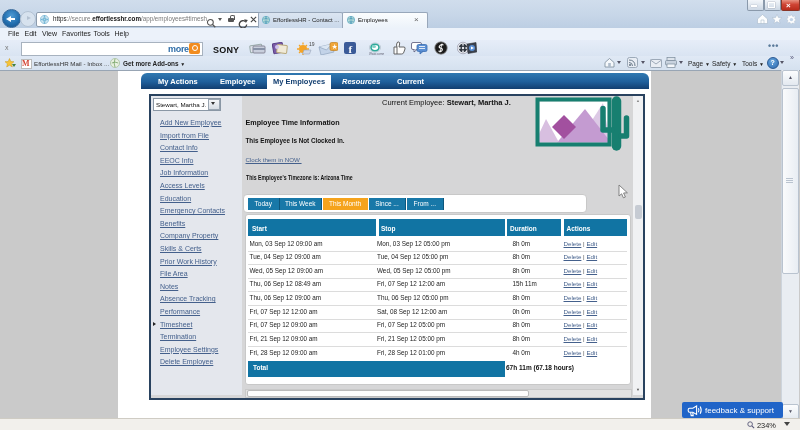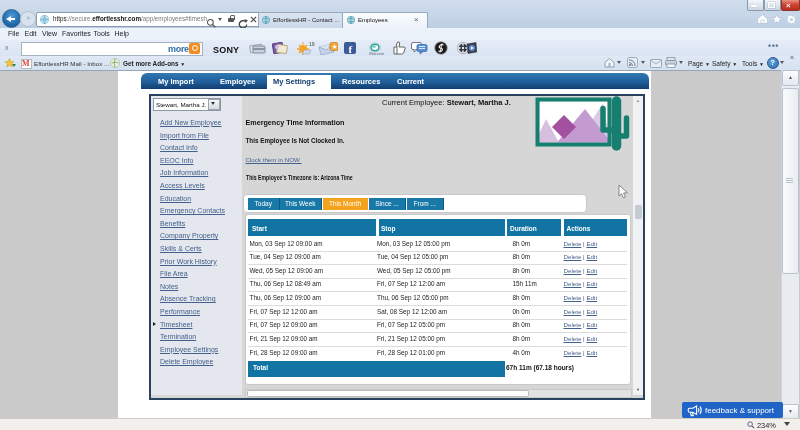--- a/index.html
+++ b/index.html
@@ -199,25 +199,25 @@
   <div class="abs" style="left:712px;top:59.5px;font-size:6.5px;color:#222;">Safety&nbsp;<span style="font-size:5px;">▼</span></div>
   <div class="abs" style="left:742px;top:59.5px;font-size:6.5px;color:#222;">Tools&nbsp;<span style="font-size:5px;">▼</span></div>
   <div class="abs" style="left:767px;top:57px;width:10px;height:10px;border-radius:50%;background:radial-gradient(circle at 40% 35%,#6aa9e0,#2a67ad);border:0.5px solid #2a5a94;"></div>
   <div class="abs" style="left:770.5px;top:58.5px;color:#fff;font-size:7px;font-weight:bold;">?</div>
   <div class="abs" style="left:780px;top:61px;width:0;height:0;border-left:2.5px solid transparent;border-right:2.5px solid transparent;border-top:3.5px solid #556;"></div>
   <div class="abs" style="left:790px;top:54px;font-size:7px;color:#557;">»</div>
 
   <div class="abs" style="left:118px;top:71px;width:533px;height:347px;background:#ffffff;"></div>
 
   <div class="abs" style="left:141px;top:73px;width:508px;height:15.5px;background:linear-gradient(180deg,#3079b1 0%,#1f5f9b 55%,#123e70 100%);border-radius:6px 6px 0 0;"></div>
-  <div class="abs" style="left:158px;top:77px;font-size:7.5px;font-weight:bold;color:#fff;">My Import</div>
+  <div class="abs" style="left:158px;top:77px;font-size:7.5px;font-weight:bold;color:#fff;">My Actions</div>
   <div class="abs" style="left:220px;top:77px;font-size:7.5px;font-weight:bold;color:#fff;">Employee</div>
   <div class="abs" style="left:267px;top:74.5px;width:64px;height:14px;background:#fff;"></div>
-  <div class="abs" style="left:273px;top:77px;font-size:7.5px;font-weight:bold;color:#123e70;">My Settings</div>
-  <div class="abs" style="left:342px;top:77px;font-size:7.5px;font-weight:bold;color:#fff;">Resources</div>
+  <div class="abs" style="left:273px;top:77px;font-size:7.5px;font-weight:bold;color:#123e70;">My Employees</div>
+  <div class="abs" style="left:342px;top:77px;font-size:7.5px;font-weight:bold;color:#fff;font-style:italic;">Resources</div>
   <div class="abs" style="left:397px;top:77px;font-size:7.5px;font-weight:bold;color:#fff;">Current</div>
 
   <div class="abs" style="left:149px;top:93.5px;width:492px;height:302px;background:#d6d6d7;border:2px solid #29425f;"></div>
 
   <div class="abs" style="left:151px;top:95.5px;width:91px;height:299px;background:#e4e7ed;"></div>
 
   <div class="abs" style="left:153px;top:97.5px;width:66px;height:11px;background:#fff;border:1px solid #8a97a5;"></div>
   <div class="abs" style="left:156px;top:100.5px;font-size:6.2px;color:#111;">Stewart, Martha J.</div>
   <div class="abs" style="left:208px;top:98.5px;width:10px;height:9px;background:linear-gradient(#f5f6f8,#d8dde4);border:1px solid #9aa5b1;"></div>
   <div class="abs" style="left:210.5px;top:102px;width:0;height:0;border-left:2.5px solid transparent;border-right:2.5px solid transparent;border-top:3.5px solid #333;"></div>
@@ -240,21 +240,21 @@
       <div class="abs" style="left:160px;top:295.3px;font-size:7px;color:#44608c;text-decoration:underline;white-space:nowrap;">Absence Tracking</div>
       <div class="abs" style="left:160px;top:307.9px;font-size:7px;color:#44608c;text-decoration:underline;white-space:nowrap;">Performance</div>
       <div class="abs" style="left:153px;top:322px;width:0;height:0;border-top:2.5px solid transparent;border-bottom:2.5px solid transparent;border-left:3.5px solid #222;"></div>
       <div class="abs" style="left:160px;top:320.5px;font-size:7px;color:#44608c;text-decoration:underline;white-space:nowrap;">Timesheet</div>
       <div class="abs" style="left:160px;top:333.1px;font-size:7px;color:#44608c;text-decoration:underline;white-space:nowrap;">Termination</div>
       <div class="abs" style="left:160px;top:345.7px;font-size:7px;color:#44608c;text-decoration:underline;white-space:nowrap;">Employee Settings</div>
       <div class="abs" style="left:160px;top:358.3px;font-size:7px;color:#44608c;text-decoration:underline;white-space:nowrap;">Delete Employee</div>
     </div>
 
   <div class="abs" style="left:382px;top:98px;font-size:7.5px;color:#111;white-space:nowrap;">Current Employee: <b>Stewart, Martha J.</b></div>
-  <div class="abs" style="left:245.5px;top:118.2px;font-size:7.2px;font-weight:bold;color:#111;">Emergency Time Information</div>
+  <div class="abs" style="left:245.5px;top:118.2px;font-size:7.2px;font-weight:bold;color:#111;">Employee Time Information</div>
   <div class="abs" style="left:245.5px;top:137.2px;font-size:6.3px;font-weight:bold;color:#111;">This Employee Is Not Clocked In.</div>
   <div class="abs" style="left:245.5px;top:156px;font-size:6.2px;color:#44608c;text-decoration:underline;">Clock them in NOW&nbsp;</div>
   <div class="abs" style="left:245.5px;top:174.3px;font-size:6.3px;font-weight:bold;color:#111;transform:scaleX(0.82);transform-origin:0 0;white-space:nowrap;">This Employee's Timezone is: Arizona Time</div>
 
   <svg class="abs" style="left:533px;top:94px;" width="102" height="60" viewBox="0 0 102 60">
     <rect x="6.5" y="7.5" width="68" height="41" fill="#ffffff"></rect>
     <polygon points="45,48.5 70,9 77,48.5" fill="#dcc9e5"></polygon>
     <polygon points="24,48.5 52,15 78,48.5" fill="#c49bd1"></polygon>
     <polygon points="2,48.5 13,25 26,48.5" fill="#d8bfe0"></polygon>
     <polygon points="19,33 31,21 43,33 31,45" fill="#a2509f"></polygon>

